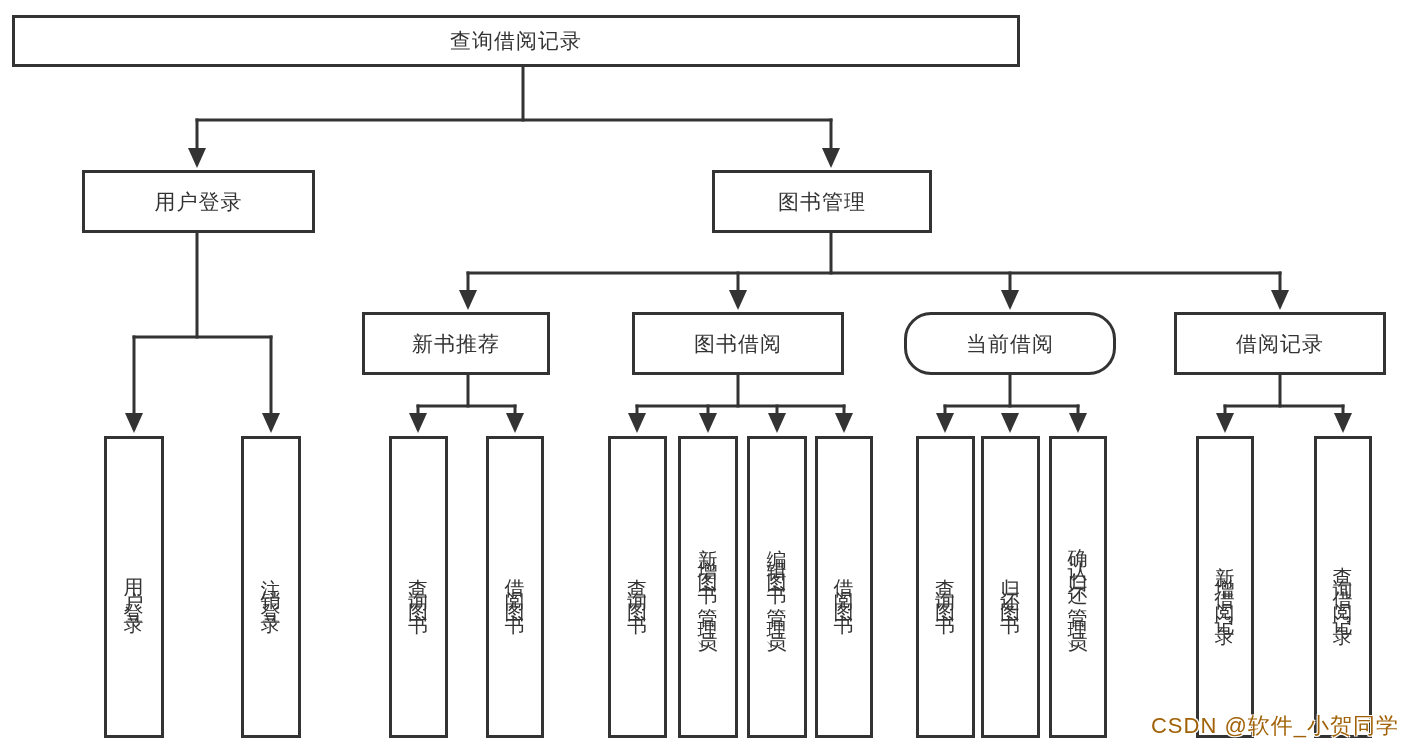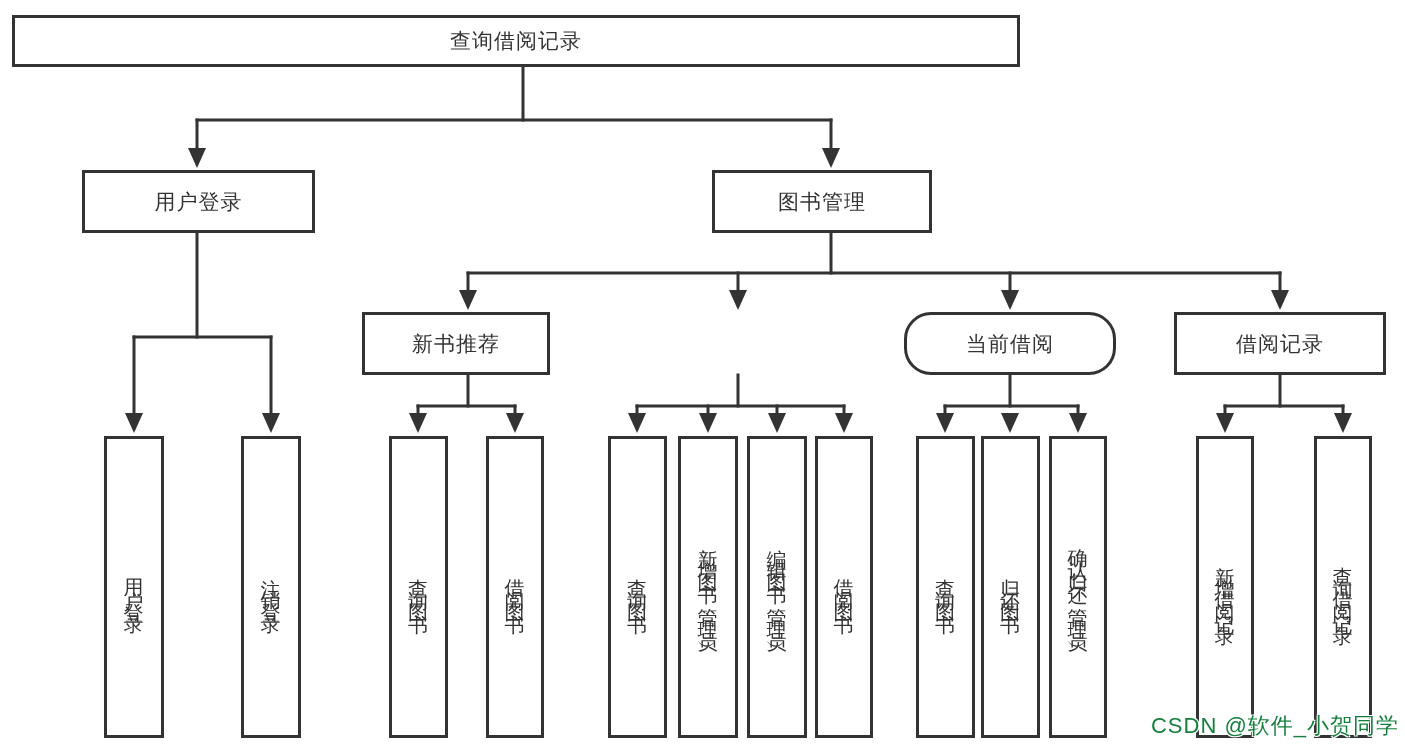--- a/index.html
+++ b/index.html
@@ -39,21 +39,21 @@
     letter-spacing: 12px;
     line-height: 1;
     white-space: nowrap;
   }
   .watermark {
     position: absolute;
     right: 6px;
     top: 711px;
     font-size: 22px;
     letter-spacing: 1px;
-    color: #15803d;
+    color: #a16207;
     text-shadow: 1px 1px 0 #ffffff, -1px -1px 0 #ffffff, 1px -1px 0 #ffffff, -1px 1px 0 #ffffff;
     white-space: nowrap;
     z-index: 5;
   }
 </style>
 </head>
 <body>
 
 <div class="canvas">
 
@@ -132,20 +132,23 @@
   <div class="node h" style="left:82px; top:170px; width:233px; height:63px;">
     <span>用户登录</span>
   </div>
   <div class="node h" style="left:712px; top:170px; width:220px; height:63px;">
     <span>图书管理</span>
   </div>
 
   <div class="node h" style="left:362px; top:312px; width:188px; height:63px;">
     <span>新书推荐</span>
   </div>
+  <div class="node h" style="left:632px; top:312px; width:212px; height:63px;">
+    <span>图书借阅</span>
+  </div>
   <div class="node h" style="left:904px; top:312px; width:212px; height:63px;border-radius:27px;">
     <span>当前借阅</span>
   </div>
   <div class="node h" style="left:1174px; top:312px; width:212px; height:63px;">
     <span>借阅记录</span>
   </div>
 
   <div class="node v" style="left:104px; top:436px; width:60px; height:302px;">
     <span>用户登录</span>
   </div>

